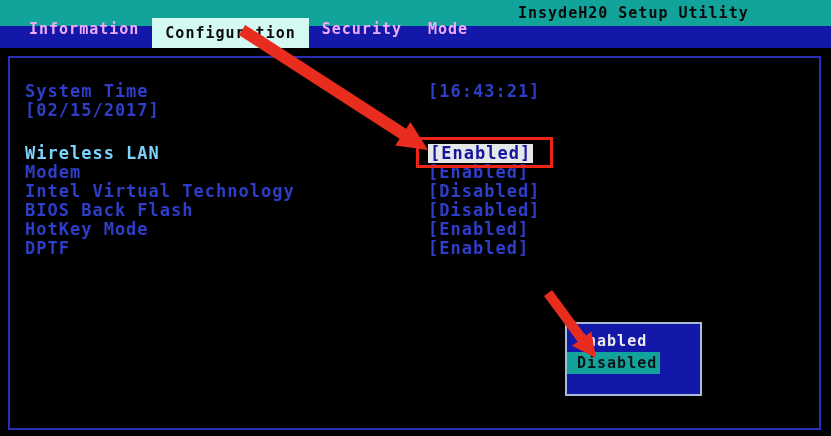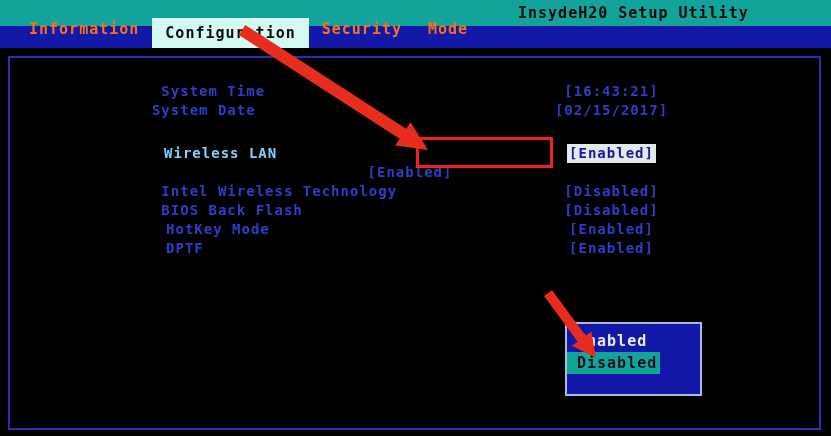--- a/index.html
+++ b/index.html
@@ -25,21 +25,21 @@
   .titlebar .title { position:absolute; left:518px; white-space:nowrap; }
 
   
   .menubar {
     position:absolute; top:26px; left:0;
     width:831px; height:22px;
     background:#1418a8;
     display:flex; align-items:flex-end;
   }
   .menu-item {
-    color:#f97316;
+    color:#f0abfc;
     font-size:15px; letter-spacing:1px;
     line-height:22px; height:30px;
     padding:0 13px;
     white-space:nowrap;
     cursor:default;
   }
   .menu-item:first-child { margin-left:16px; }
   .menu-item.selected {
     background:#d4f8f2;
     color:#0c0c0c;
@@ -53,25 +53,24 @@
     width:809px; height:370px;
     border:2px solid #2a2eb8;
     background:#000;
   }
 
   
   .rows { position:absolute; left:25px; top:82px; width:770px; }
   .setting-row {
     display:flex;
     height:19px;
-    font-size:14px; line-height:19px;
+    font-size:17px; line-height:19px;
     letter-spacing:1px;
     color:#2e3ec8;
     white-space:nowrap;
-    justify-content:center;
   }
   .setting-row.group-gap { margin-bottom:24px; }
   .setting-row .label { width:403px; }
   .setting-row.selected .label { color:#7dd3fc; }
   .setting-row.selected .value {
     background:#e4e8e8;
     color:#16169c;
     padding:0 2px;
   }
 
@@ -128,32 +127,32 @@
 </div>
 
 <div class="frame"></div>
 
 <div class="rows">
   <div class="setting-row">
     <span class="label">System Time</span>
     <span class="value">[16:43:21]</span>
   </div>
   <div class="setting-row group-gap">
-    <span class="label">System Date</span>
     <span class="value">[02/15/2017]</span>
   </div>
   <div class="setting-row selected">
     <span class="label">Wireless LAN</span>
     <span class="value">[Enabled]</span>
   </div>
   <div class="setting-row">
+    <span class="label">Modem</span>
     <span class="value">[Enabled]</span>
   </div>
   <div class="setting-row">
-    <span class="label">Intel Wireless Technology</span>
+    <span class="label">Intel Virtual Technology</span>
     <span class="value">[Disabled]</span>
   </div>
   <div class="setting-row">
     <span class="label">BIOS Back Flash</span>
     <span class="value">[Disabled]</span>
   </div>
   <div class="setting-row">
     <span class="label">HotKey Mode</span>
     <span class="value">[Enabled]</span>
   </div>

